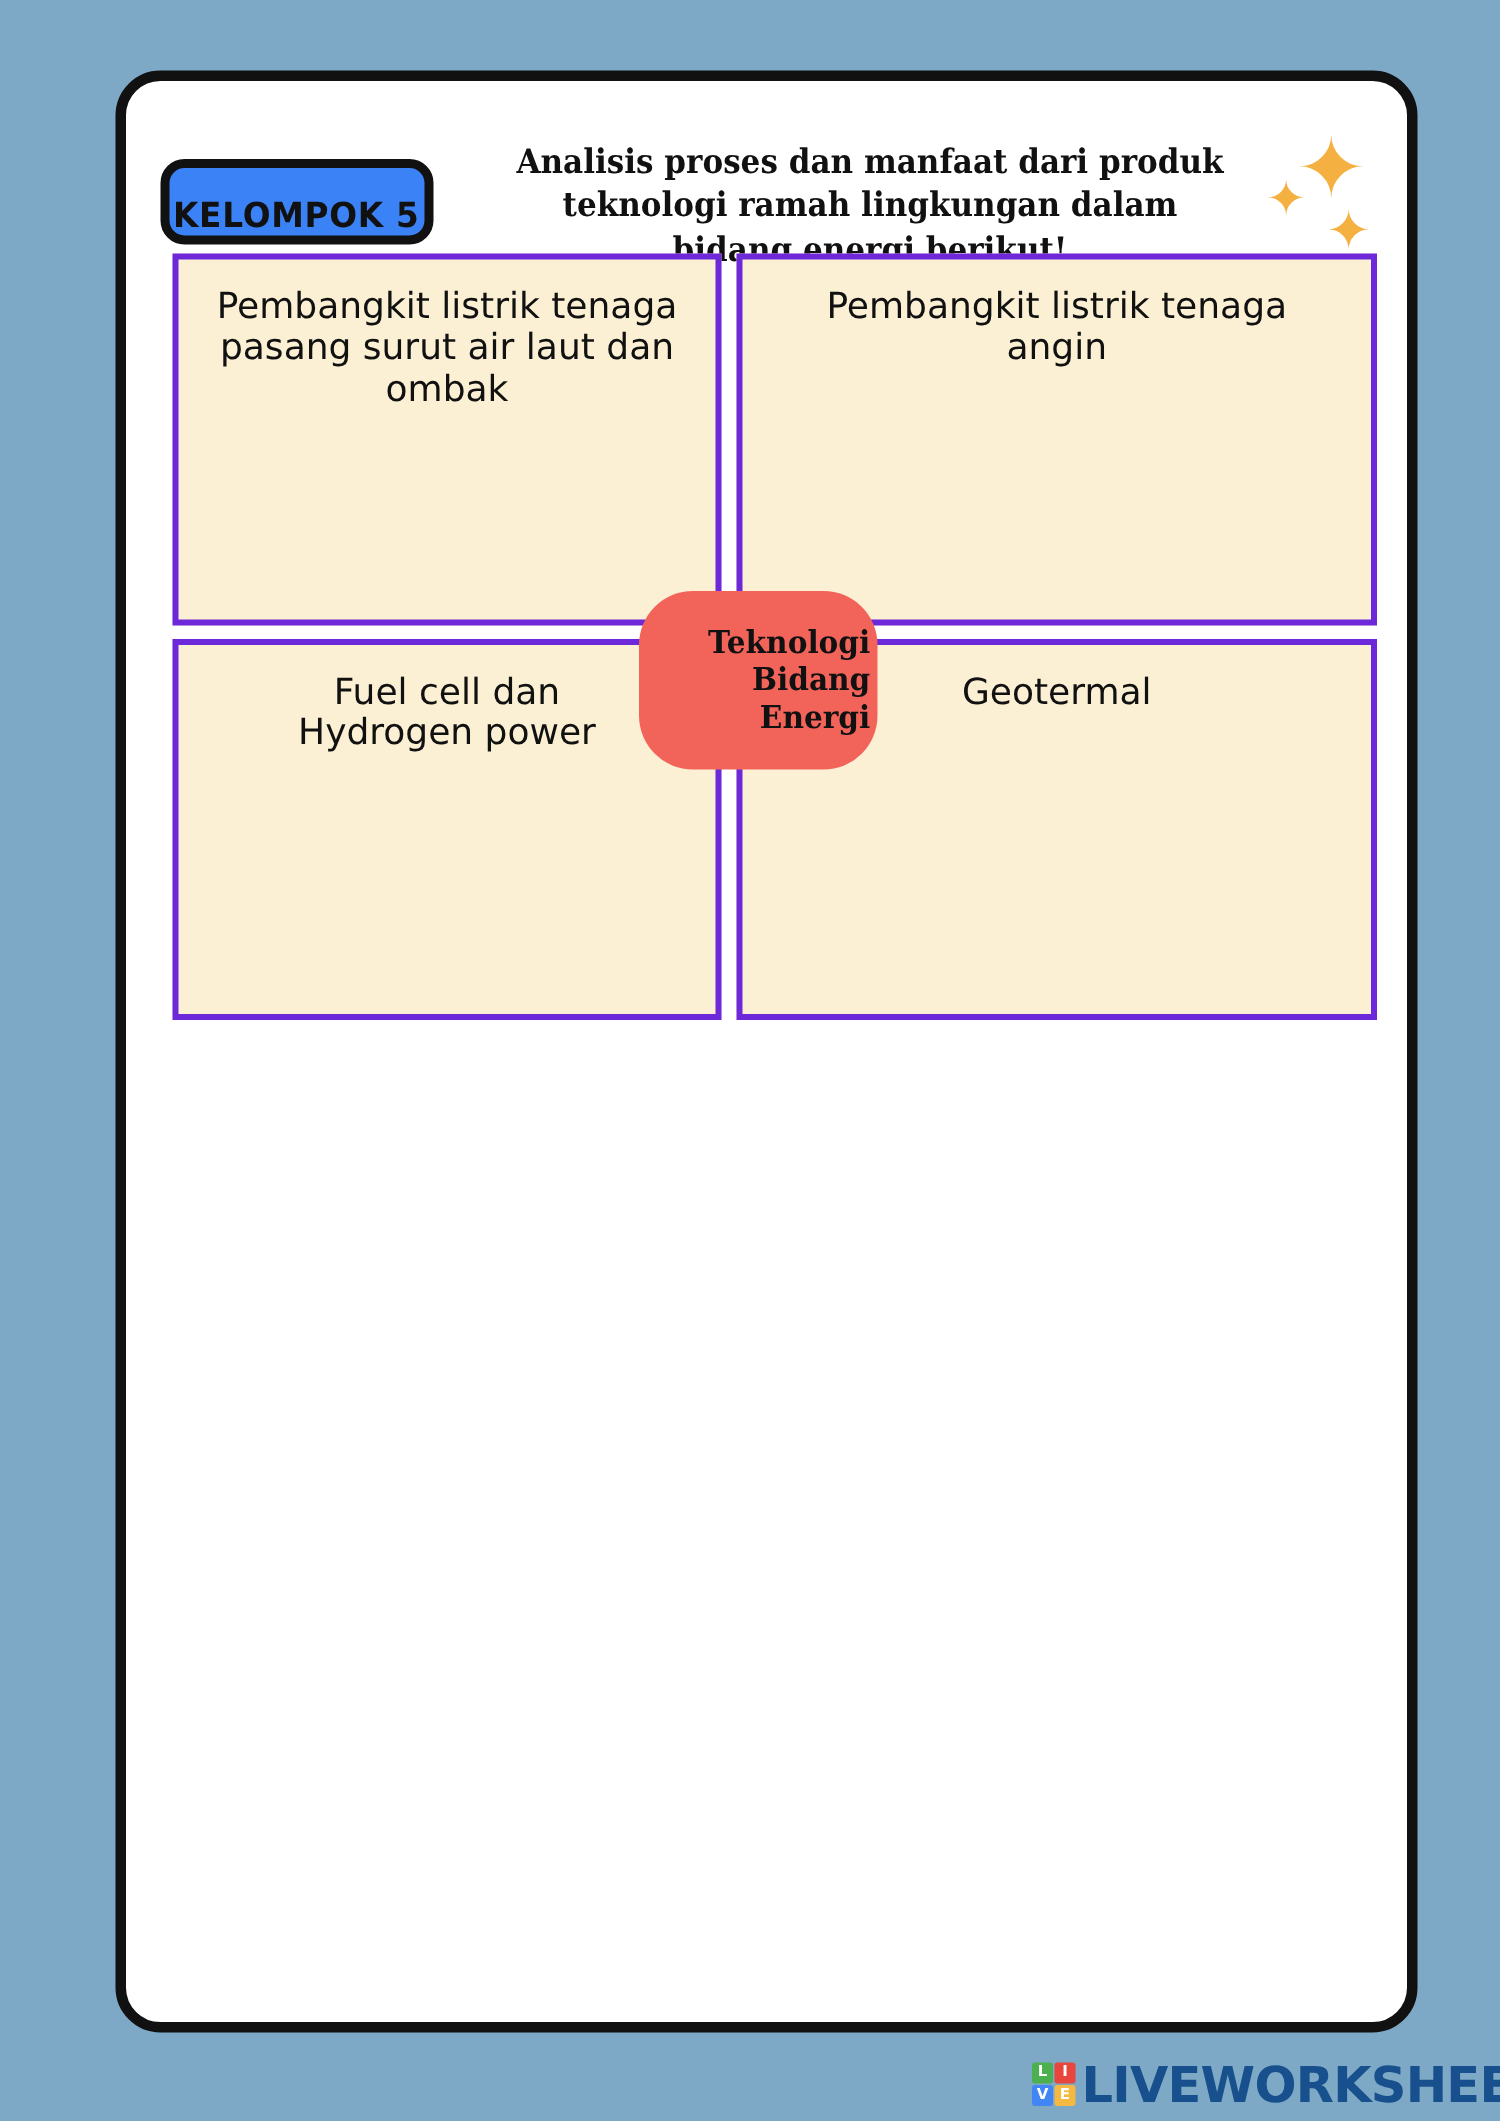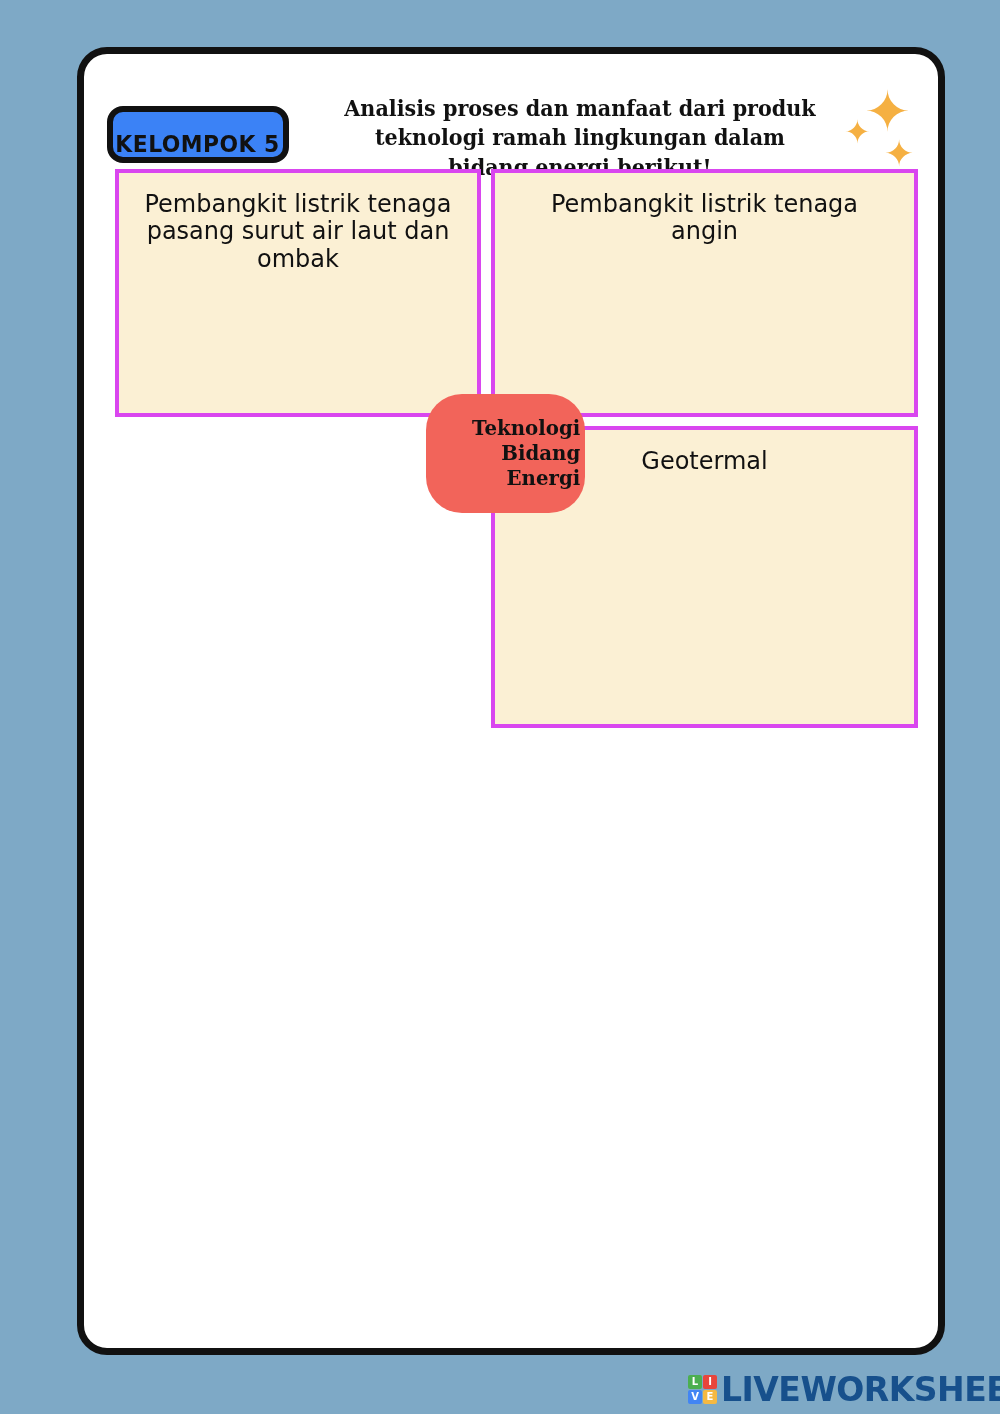--- a/index.html
+++ b/index.html
@@ -92,37 +92,37 @@
     position: absolute;
     left: 0;
     top: 110px;
     width: 100%;
     height: 520px;
   }
 
   .concept-box {
     position: absolute;
     background: #fbf0d4;
-    border: 4px solid #d946ef;
+    border: 4px solid #6d28d9;
     box-sizing: border-box;
     padding: 18px 14px 0 14px;
     text-align: center;
   }
   .concept-box-label {
     font-family: "DejaVu Sans", sans-serif;
     font-size: 24px;
     line-height: 1.14;
     color: #111111;
     white-space: pre-line;
   }
 
   #box-tidal    { left: 31px;  top: 5px;   width: 366px; height: 248px; }
   #box-wind     { left: 407px; top: 5px;   width: 427px; height: 248px; }
   #box-fuelcell { left: 31px;  top: 262px; width: 366px; height: 254px; }
-  #box-geo      { left: 407px; top: 262px; width: 427px; height: 302px; }
+  #box-geo      { left: 407px; top: 262px; width: 427px; height: 254px; }
 
   
 
   #center-node {
     position: absolute;
     left: 342px;
     top: 230px;
     width: 159px;
     height: 119px;
     background: #f2645a;
@@ -207,20 +207,24 @@
       <div class="concept-box-label">Pembangkit listrik tenaga
 pasang surut air laut dan
 ombak</div>
     </div>
 
     <div class="concept-box" id="box-wind">
       <div class="concept-box-label">Pembangkit listrik tenaga
 angin</div>
     </div>
 
+    <div class="concept-box" id="box-fuelcell">
+      <div class="concept-box-label">Fuel cell dan
+Hydrogen power</div>
+    </div>
 
     <div class="concept-box" id="box-geo">
       <div class="concept-box-label">Geotermal</div>
     </div>
 
     <div id="center-node">
       <span id="center-node-label">Teknologi
 Bidang Energi</span>
     </div>
 

